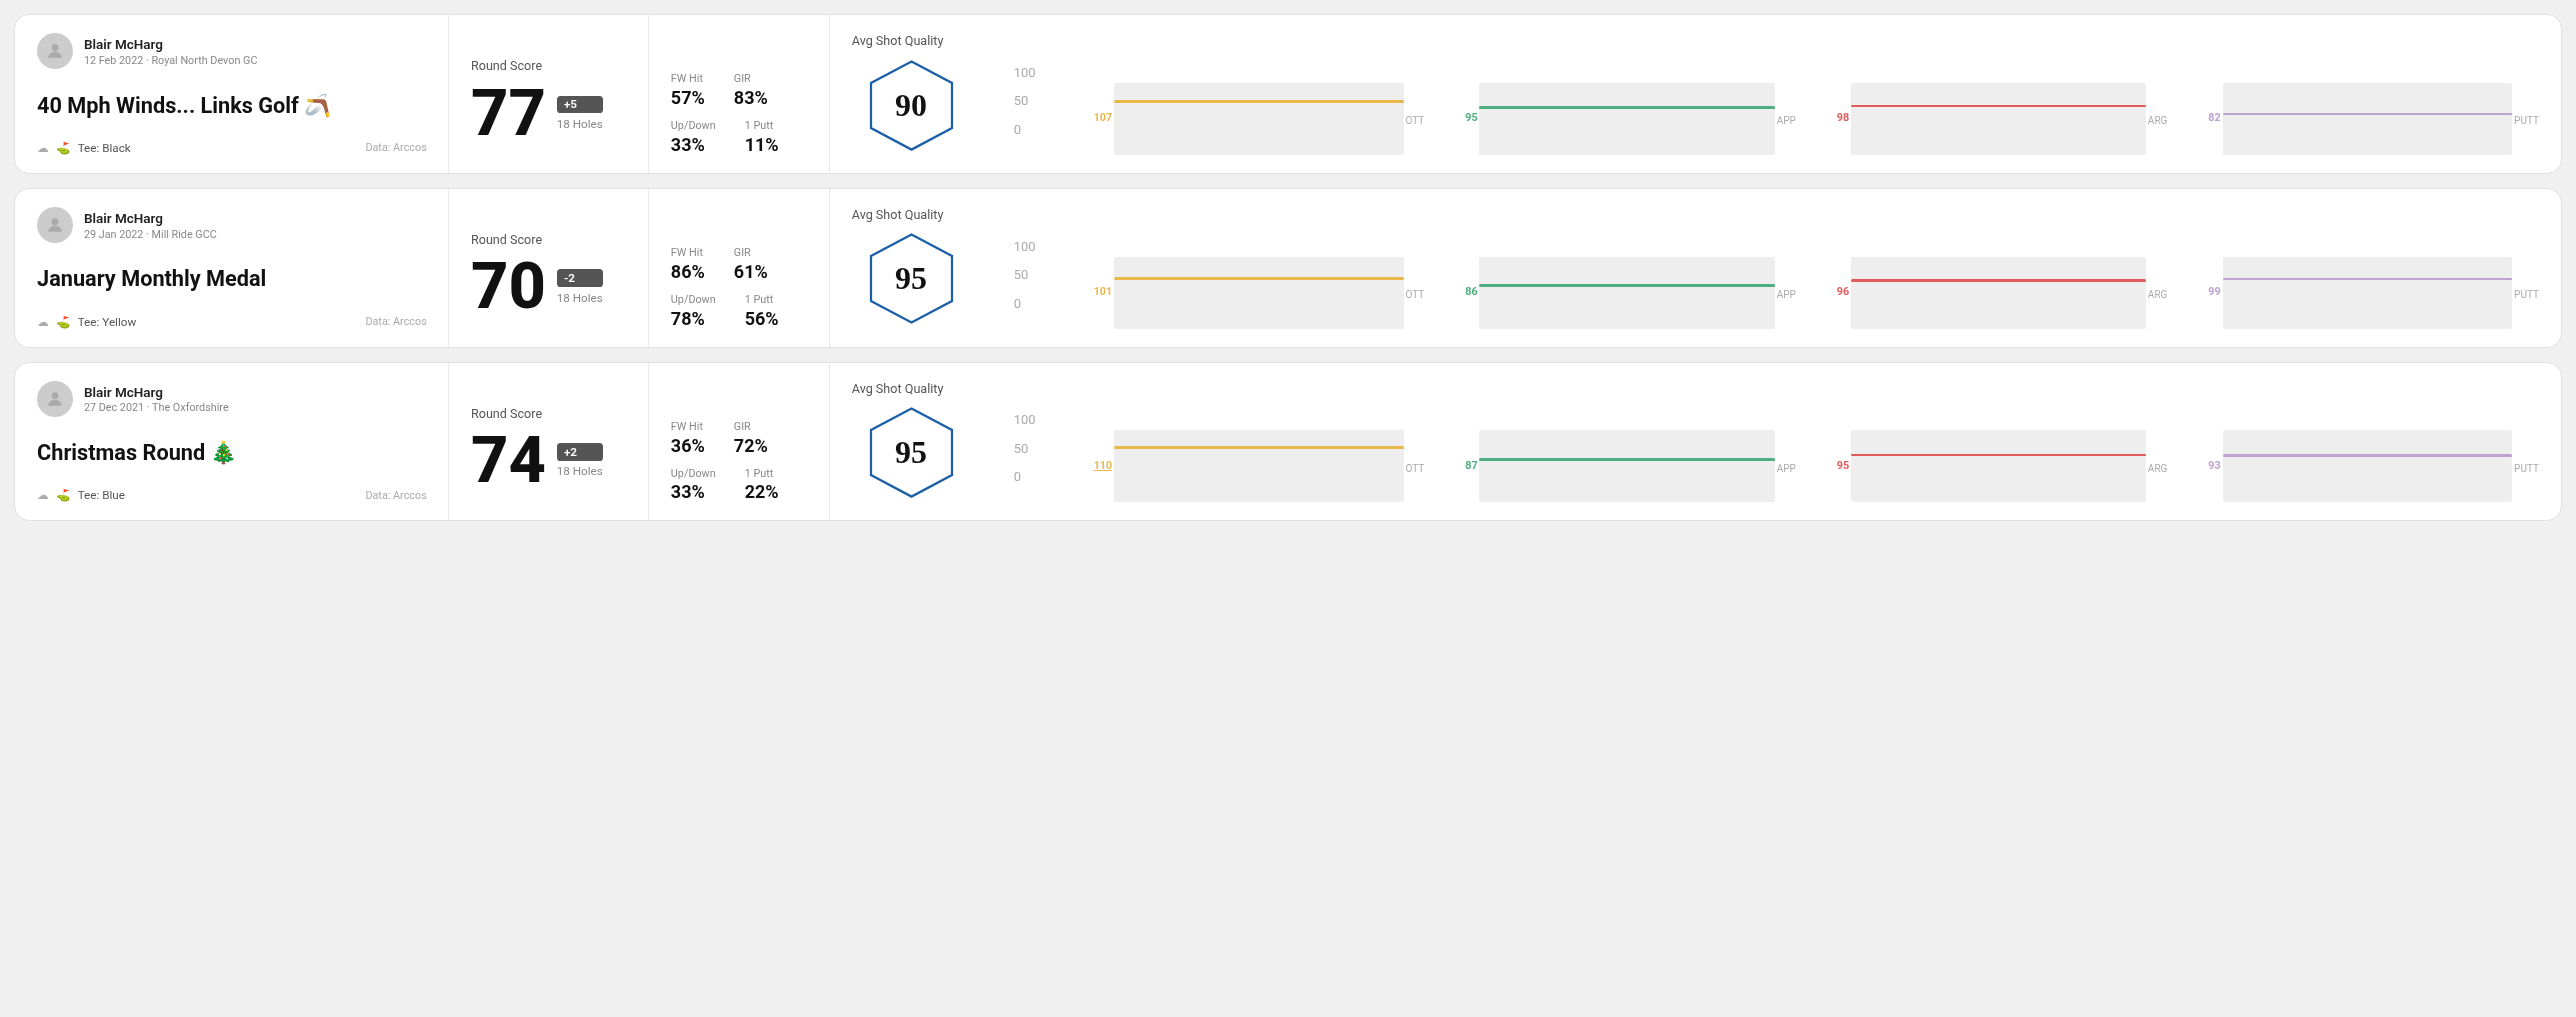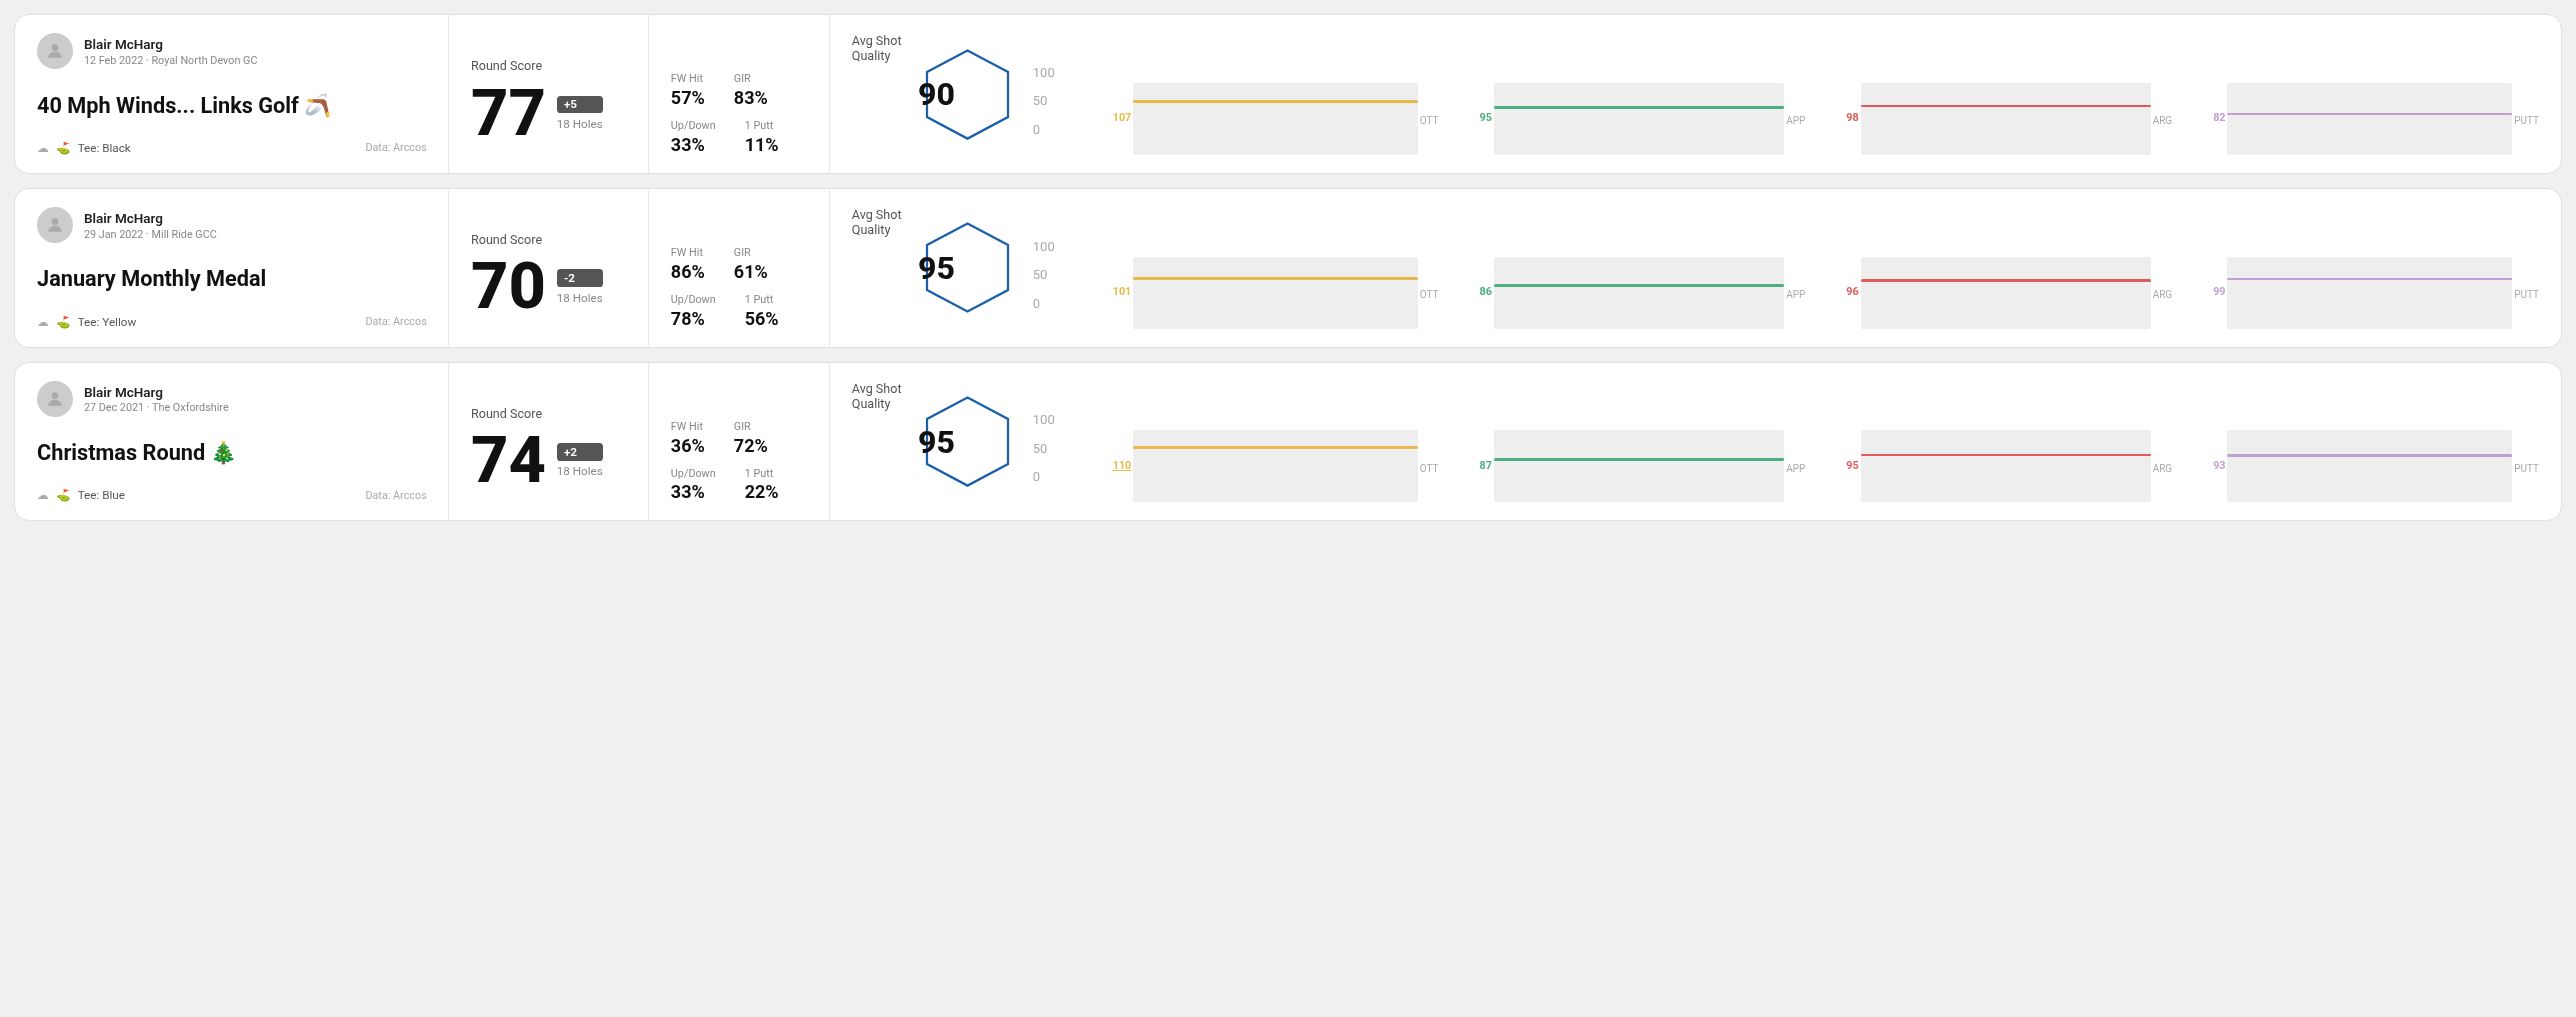--- a/index.html
+++ b/index.html
@@ -144,36 +144,38 @@
     }
     .stat-value {
       font-size: 18px;
       font-weight: 700;
       color: #111;
     }
     .card-quality {
       flex: 0 0 162px;
       padding: 18px 21.7px;
       display: flex;
+      flex-direction: column;
       justify-content: center;
       align-items: center;
     }
     .quality-label {
       font-size: 12.6px;
       color: #555;
       align-self: flex-start;
       margin-bottom: 7.2px;
     }
     .hexagon-container {
       position: relative;
       width: 99px;
       height: 99px;
       display: flex;
       align-items: center;
-      justify-content: flex-start;
+      justify-content: center;
+      font-family: Liberation Serif, serif;
     }
     .hexagon-svg {
       position: absolute;
       top: 0; left: 0;
     }
     .quality-number {
       font-size: 32px;
       font-weight: 800;
       color: #111;
       position: relative;

